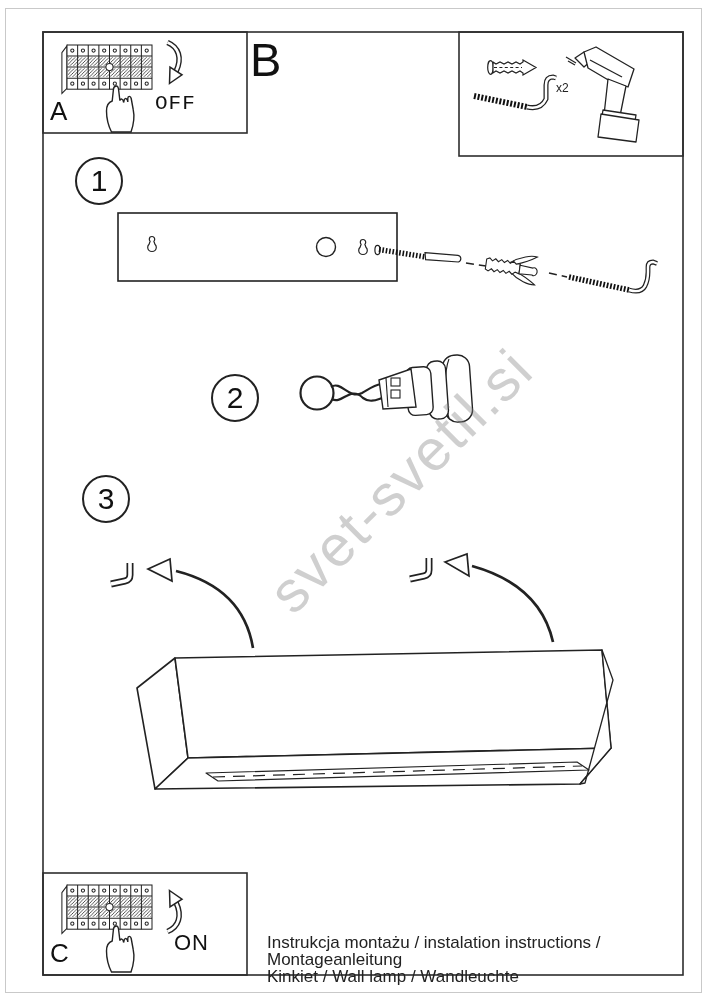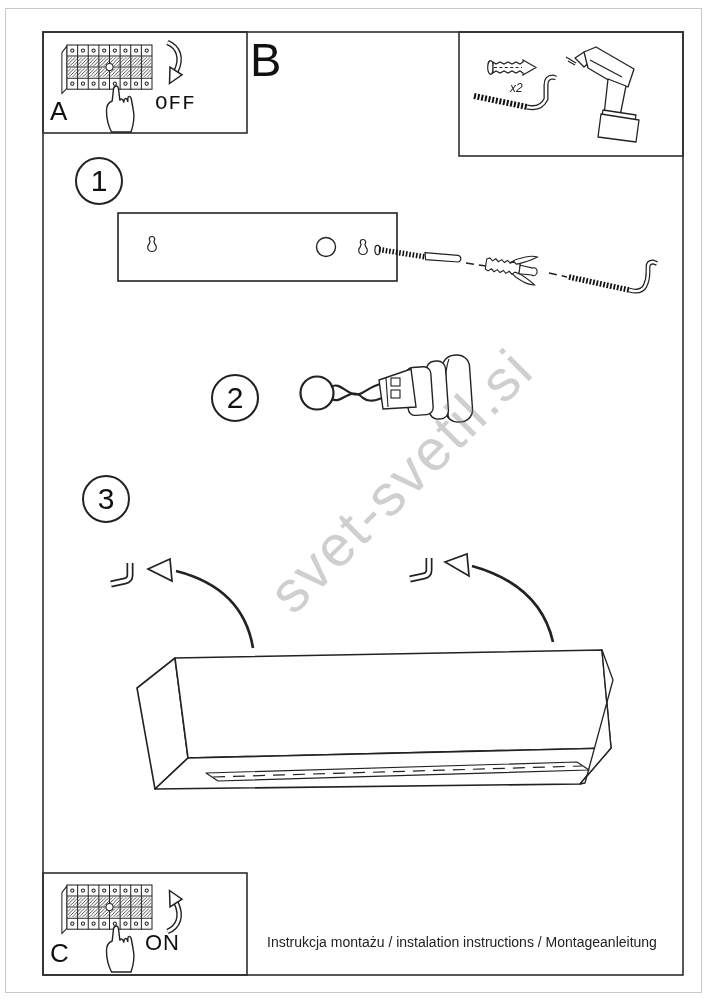--- a/index.html
+++ b/index.html
@@ -2,25 +2,25 @@
 <html><head>
 <meta charset="utf-8">
 <style>
   html,body{margin:0;padding:0;background:#ffffff;}
   .page{position:relative;width:707px;height:1000px;background:#fff;
         font-family:"Liberation Sans",sans-serif;color:#1c1c1c;overflow:hidden;}
   .abs{position:absolute;}
   .letter{font-size:26px;color:#111;}
   .big-letter{font-size:47px;color:#111;}
   .switch-label{font-size:21px;letter-spacing:1px;color:#111;}
-  .qty{font-size:12px;font-style:italic;color:#222;}
+  .qty{font-size:12px;color:#222;margin-left:46px;}
   .step-circle{position:absolute;width:44px;height:44px;border:2px solid #222;
         border-radius:50%;display:flex;align-items:center;justify-content:center;
         font-size:30px;color:#111;background:#fff0;}
-  .footer{position:absolute;left:267px;top:934px;font-size:14px;line-height:17px;color:#222;}
+  .footer{position:absolute;left:267px;top:934px;font-size:17px;line-height:17px;color:#222;}
   .watermark{position:absolute;left:160px;top:440px;width:480px;height:80px;
         display:flex;align-items:center;justify-content:center;
         transform:rotate(-45deg);font-size:58px;letter-spacing:2px;
         color:rgba(128,128,128,0.38);pointer-events:none;white-space:nowrap;}
   svg{position:absolute;left:0;top:0;}
 </style>
 </head>
 <body>
 
 <div class="page">
@@ -203,20 +203,21 @@
   <div class="abs letter" style="left:50px;top:96px;">A</div>
   <div class="abs switch-label" style="left:155px;top:92px;font-family:Liberation Mono, monospace;">OFF</div>
   <div class="abs big-letter" style="left:250px;top:32px;">B</div>
   <div class="abs qty" style="left:510px;top:81px;">x2</div>
 
   <div class="step-circle" style="left:75px;top:157px;">1</div>
   <div class="step-circle" style="left:211px;top:374px;">2</div>
   <div class="step-circle" style="left:82px;top:475px;">3</div>
 
   <div class="abs letter" style="left:50px;top:938px;">C</div>
-  <div class="abs switch-label" style="left:145px;top:930px;font-size:22px;">ON</div>
+  <div class="abs switch-label" style="left:174px;top:930px;font-size:22px;">ON</div>
 
   <div class="footer">
     <div>Instrukcja montażu / instalation instructions / Montageanleitung</div>
+    <div>Kinkiet / Wall lamp / Wandleuchte</div>
   </div>
 
   <div class="watermark">svet-svetil.si</div>
 </div>
 
 </body></html>

